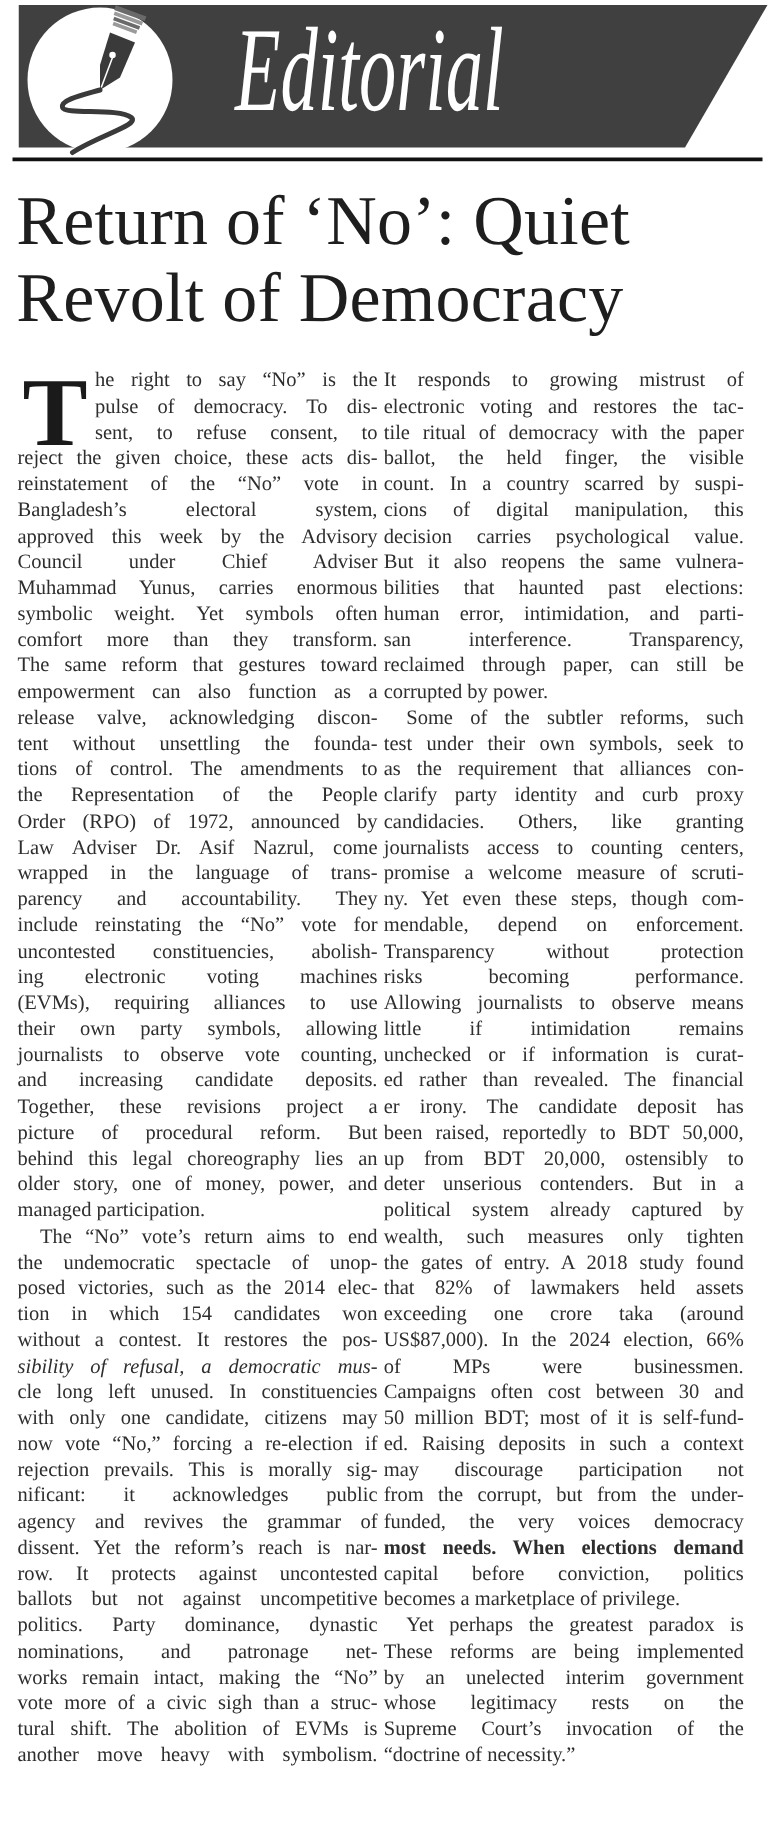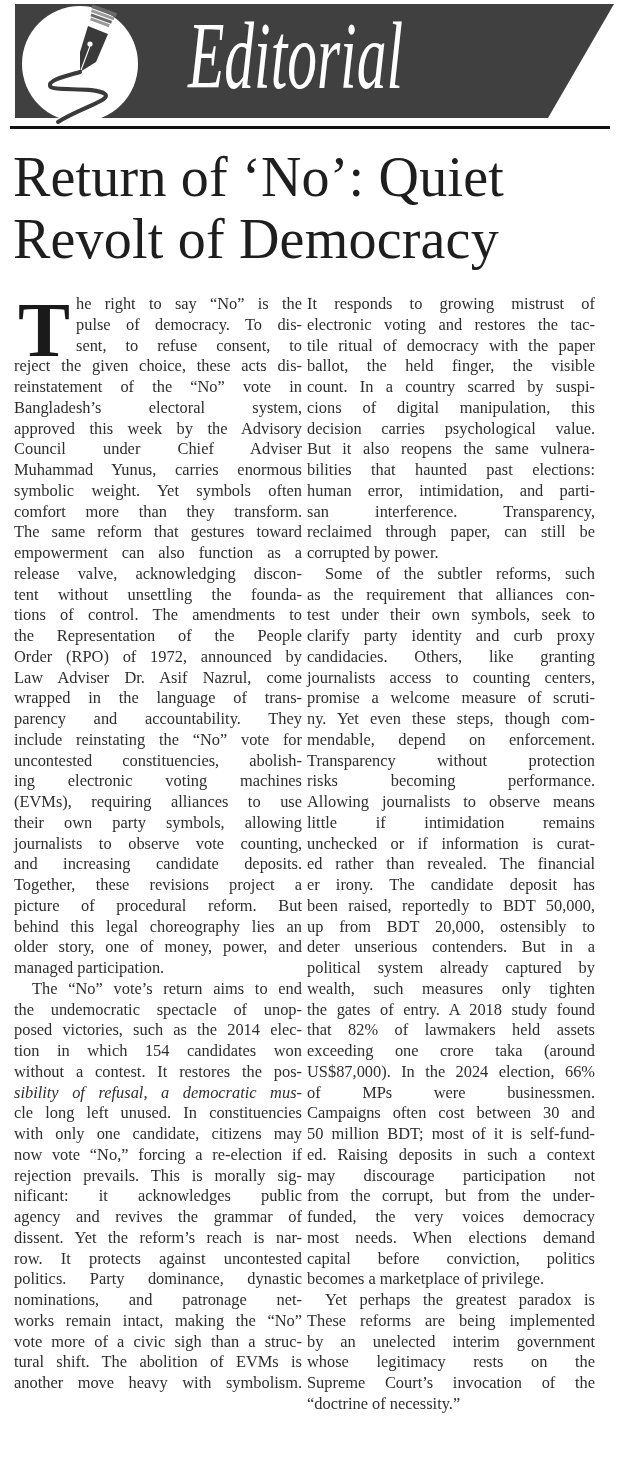--- a/index.html
+++ b/index.html
@@ -117,20 +117,21 @@
     <span class="line" style="white-space: normal;">without a contest. It restores the pos-</span>
     <span class="line" style="white-space: normal; font-style: italic;">sibility of refusal, a democratic mus-</span>
     <span class="line" style="white-space: normal;">cle long left unused. In constituencies</span>
     <span class="line" style="white-space: normal;">with only one candidate, citizens may</span>
     <span class="line" style="white-space: normal;">now vote “No,” forcing a re-election if</span>
     <span class="line" style="white-space: normal;">rejection prevails. This is morally sig-</span>
     <span class="line" style="white-space: normal;">nificant: it acknowledges public</span>
     <span class="line" style="white-space: normal;">agency and revives the grammar of</span>
     <span class="line" style="white-space: normal;">dissent. Yet the reform’s reach is nar-</span>
     <span class="line" style="white-space: normal;">row. It protects against uncontested</span>
+    <span class="line" style="white-space: normal;">ballots but not against uncompetitive</span>
     <span class="line" style="white-space: normal;">politics. Party dominance, dynastic</span>
     <span class="line" style="white-space: normal;">nominations, and patronage net-</span>
     <span class="line" style="white-space: normal;">works remain intact, making the “No”</span>
     <span class="line" style="white-space: normal;">vote more of a civic sigh than a struc-</span>
     <span class="line" style="white-space: normal;">tural shift. The abolition of EVMs is</span>
     <span class="line" style="white-space: normal;">another move heavy with symbolism.</span>
   </div>
 <div class="col col-right" id="col-right">
     <span class="line" style="white-space: normal;">It responds to growing mistrust of</span>
     <span class="line" style="white-space: normal;">electronic voting and restores the tac-</span>
@@ -139,22 +140,22 @@
     <span class="line" style="white-space: normal;">count. In a country scarred by suspi-</span>
     <span class="line" style="white-space: normal;">cions of digital manipulation, this</span>
     <span class="line" style="white-space: normal;">decision carries psychological value.</span>
     <span class="line" style="white-space: normal;">But it also reopens the same vulnera-</span>
     <span class="line" style="white-space: normal;">bilities that haunted past elections:</span>
     <span class="line" style="white-space: normal;">human error, intimidation, and parti-</span>
     <span class="line" style="white-space: normal;">san interference. Transparency,</span>
     <span class="line" style="white-space: normal;">reclaimed through paper, can still be</span>
     <span class="line last">corrupted by power.</span>
     <span class="line indent" style="white-space: normal;">Some of the subtler reforms, such</span>
+    <span class="line" style="white-space: normal;">test under their own symbols, seek to</span>
     <span class="line" style="white-space: normal;">as the requirement that alliances con-</span>
-    <span class="line" style="white-space: normal;">test under their own symbols, seek to</span>
     <span class="line" style="white-space: normal;">clarify party identity and curb proxy</span>
     <span class="line" style="white-space: normal;">candidacies. Others, like granting</span>
     <span class="line" style="white-space: normal;">journalists access to counting centers,</span>
     <span class="line" style="white-space: normal;">promise a welcome measure of scruti-</span>
     <span class="line" style="white-space: normal;">ny. Yet even these steps, though com-</span>
     <span class="line" style="white-space: normal;">mendable, depend on enforcement.</span>
     <span class="line" style="white-space: normal;">Transparency without protection</span>
     <span class="line" style="white-space: normal;">risks becoming performance.</span>
     <span class="line" style="white-space: normal;">Allowing journalists to observe means</span>
     <span class="line" style="white-space: normal;">little if intimidation remains</span>
@@ -170,21 +171,21 @@
     <span class="line" style="white-space: normal;">that 82% of lawmakers held assets</span>
     <span class="line" style="white-space: normal;">exceeding one crore taka (around</span>
     <span class="line" style="white-space: normal;">US$87,000). In the 2024 election, 66%</span>
     <span class="line" style="white-space: normal;">of MPs were businessmen.</span>
     <span class="line" style="white-space: normal;">Campaigns often cost between 30 and</span>
     <span class="line" style="white-space: normal;">50 million BDT; most of it is self-fund-</span>
     <span class="line" style="white-space: normal;">ed. Raising deposits in such a context</span>
     <span class="line" style="white-space: normal;">may discourage participation not</span>
     <span class="line" style="white-space: normal;">from the corrupt, but from the under-</span>
     <span class="line" style="white-space: normal;">funded, the very voices democracy</span>
-    <span class="line" style="white-space: normal;">most needs. When elections demand</span>
+    <span class="line" style="white-space: normal; font-weight: bold;">most needs. When elections demand</span>
     <span class="line" style="white-space: normal;">capital before conviction, politics</span>
     <span class="line last">becomes a marketplace of privilege.</span>
     <span class="line indent" style="white-space: normal;">Yet perhaps the greatest paradox is</span>
     <span class="line" style="white-space: normal;">These reforms are being implemented</span>
     <span class="line" style="white-space: normal;">by an unelected interim government</span>
     <span class="line" style="white-space: normal;">whose legitimacy rests on the</span>
     <span class="line" style="white-space: normal;">Supreme Court’s invocation of the</span>
     <span class="line last">“doctrine of necessity.”</span>
   </div>
 

